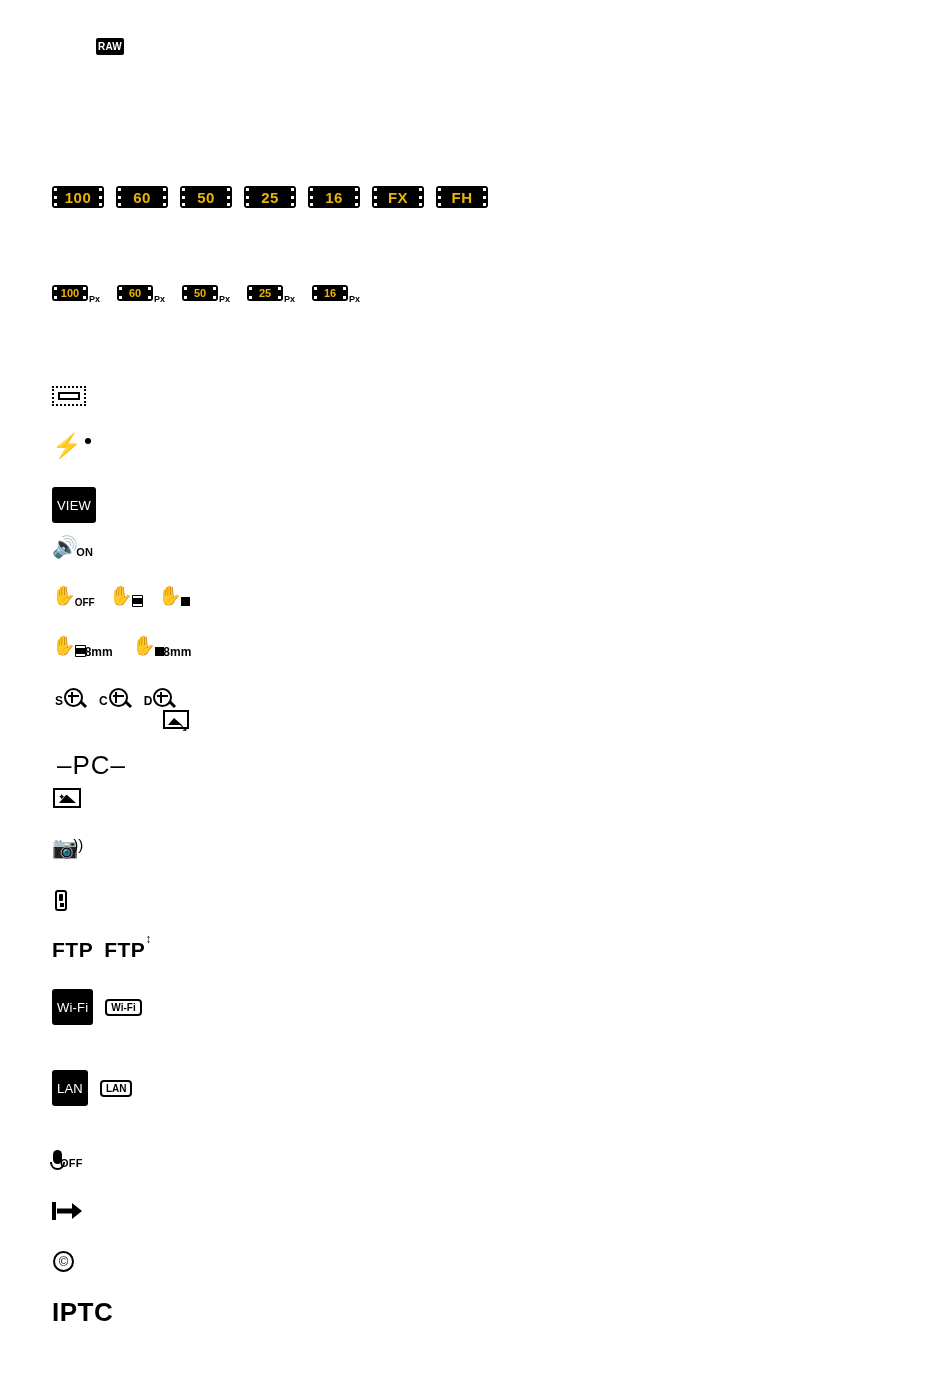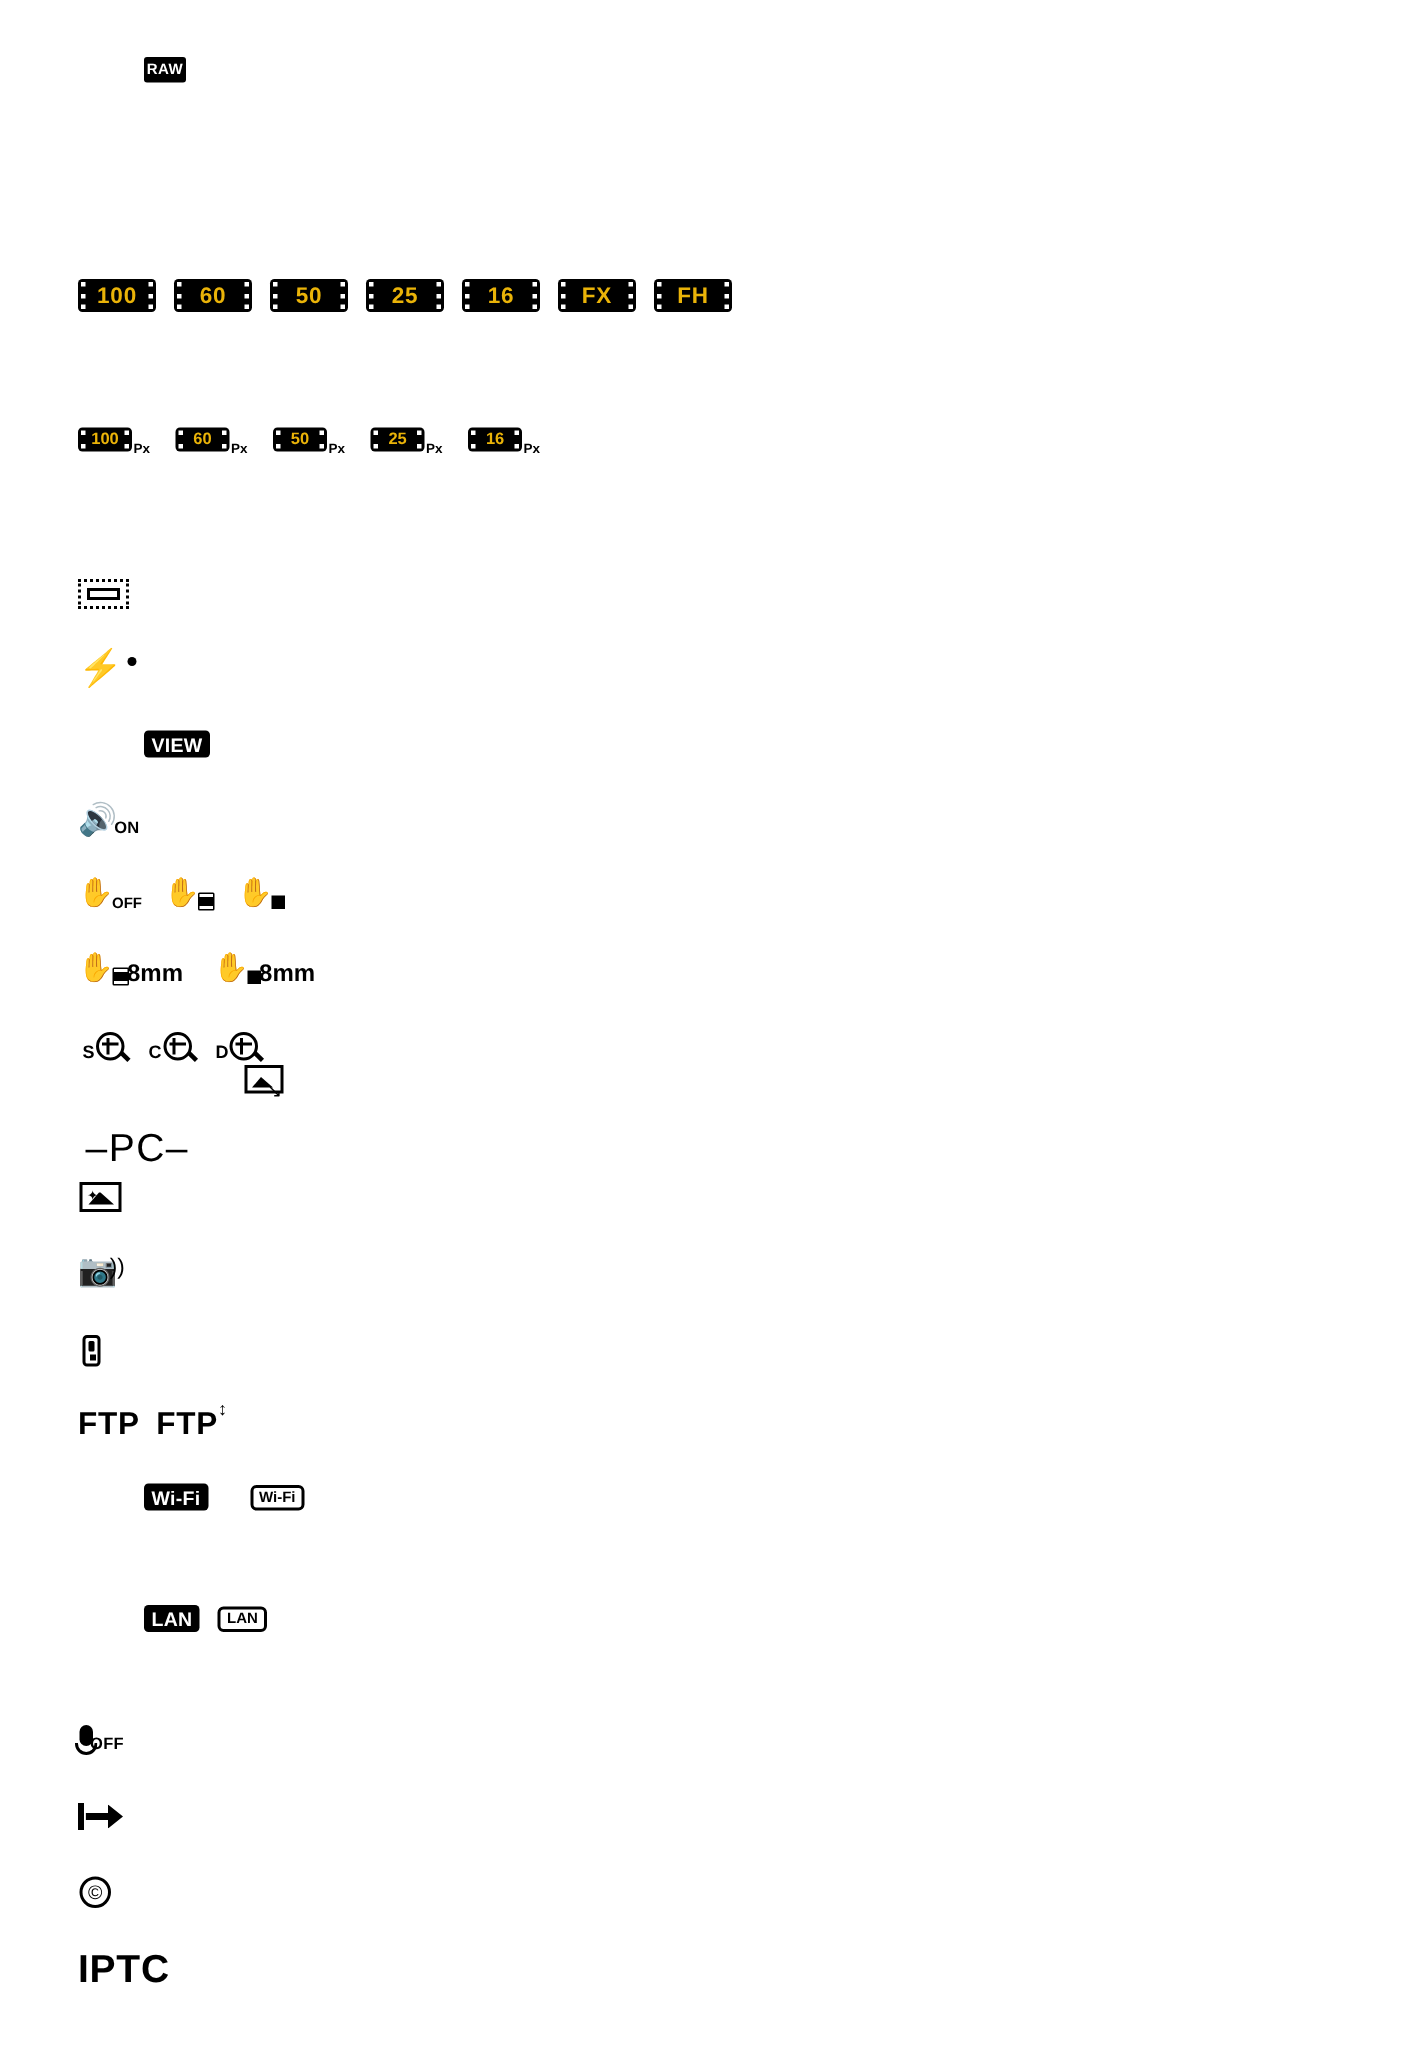--- a/index.html
+++ b/index.html
@@ -98,28 +98,27 @@
     border-radius: 2px;
   }
 
   
   .solid-badge {
     display: inline-flex;
     align-items: center;
     justify-content: center;
     background: #000;
     color: #fff;
-    font-weight: bold;
+    font-weight: normal;
     border-radius: 3px;
-    padding: 0 5px;
+    padding: 18px 5px;
     font-size: 13px;
     letter-spacing: 0.2px;
     height: 18px;
     box-sizing: border-box;
-    margin-left: 44px;
   }
   .outline-badge {
     display: inline-flex;
     align-items: center;
     justify-content: center;
     background: #fff;
     color: #000;
     font-weight: bold;
     border: 2px solid #000;
     border-radius: 4px;
@@ -165,21 +164,21 @@
   }
   .mini-film::before, .mini-film::after{
     content:""; position:absolute; left:1px; right:1px; height:2px; background:#fff;
   }
   .mini-film::before{ top:1px; }
   .mini-film::after{ bottom:1px; }
   .mini-sq {
     display:inline-block; width: 9px; height: 9px; background:#000;
     position: relative; top: 1px; left:-1px;
   }
-  .mm { font-size: 16px; font-weight: bold; position: relative; top: 4px; left:-2px;}
+  .mm { font-size: 12px; font-weight: bold; position: relative; top: 4px; left:-2px;}
 
   
   .mag-wrap { display:inline-flex; align-items:center; }
   .mag-pre { font-size: 12px; font-weight: bold; margin-right: 1px; position: relative; top: 3px;}
   .mag {
     display:inline-block;
     width: 15px; height: 15px;
     border: 2.5px solid #000;
     border-radius: 50%;
     position: relative;
@@ -573,21 +572,21 @@
   </div>
 
   <div class="row" style="left:52px; top:938px; gap:11px;">
     <span class="ftp-text">FTP</span>
     <span style="display:inline-flex; align-items:flex-start;">
       <span class="ftp-text">FTP</span>
       <span class="ftp-arrows">↕</span>
     </span>
   </div>
 
-  <div class="row" style="left:52px; top:989px; gap:28px;">
+  <div class="row" style="left:52px; top:989px; gap:12px;">
     <span class="solid-badge">Wi-Fi</span>
     <span class="outline-badge">Wi-Fi</span>
   </div>
 
   <div class="row" style="left:52px; top:1070px; gap:12px;">
     <span class="solid-badge">LAN</span>
     <span class="outline-badge">LAN</span>
   </div>
 
   <div class="row" style="left:53px; top:1150px;">

